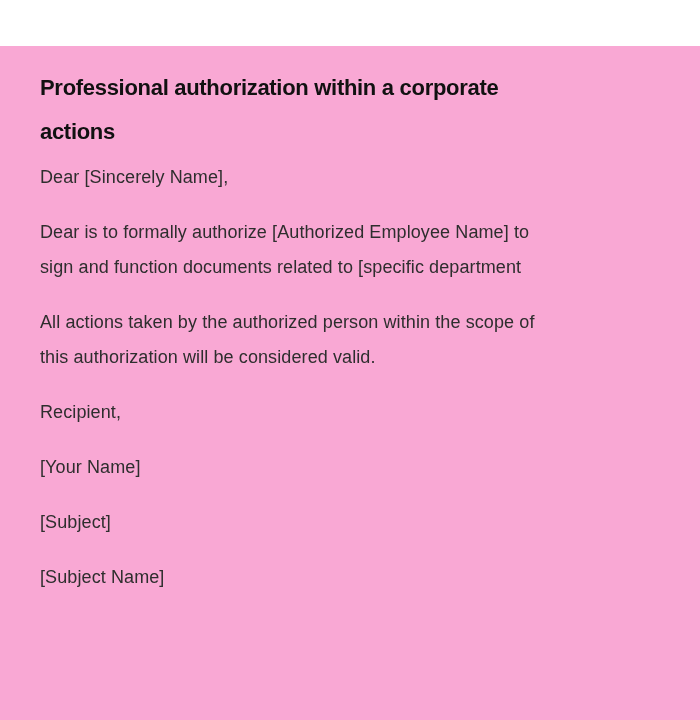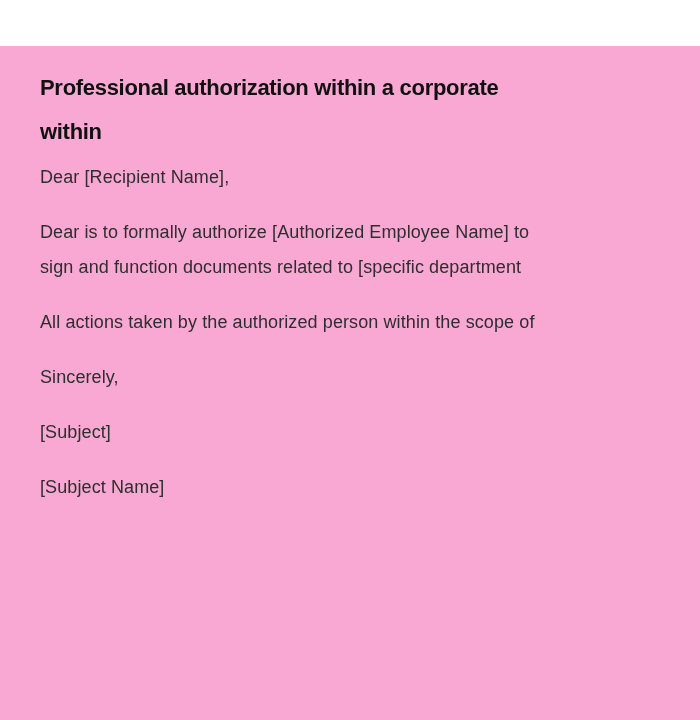--- a/index.html
+++ b/index.html
@@ -46,41 +46,45 @@
     white-space: nowrap;
   }
 </style>
 </head>
 <body>
 
 <div class="doc">
 
   <h1 class="doc-title">
     <span class="line">Professional authorization within a corporate</span>
-    <span class="line">within</span>
+    <span class="line">actions</span>
   </h1>
 
 
   <p class="para">
-    <span class="line">Dear [Recipient Name],</span>
+    <span class="line">Dear [Sincerely Name],</span>
   </p>
 
   <p class="para">
     <span class="line">Dear is to formally authorize [Authorized Employee Name] to</span>
     <span class="line">sign and function documents related to [specific department</span>
   </p>
 
   <p class="para">
     <span class="line">All actions taken by the authorized person within the scope of</span>
+    <span class="line">this authorization will be considered valid.</span>
   </p>
 
   <p class="para">
-    <span class="line">Sincerely,</span>
+    <span class="line">Recipient,</span>
   </p>
 
+  <p class="para">
+    <span class="line">[Your Name]</span>
+  </p>
 
   <p class="para">
     <span class="line">[Subject]</span>
   </p>
 
   <p class="para">
     <span class="line">[Subject Name]</span>
   </p>
 
 </div>

